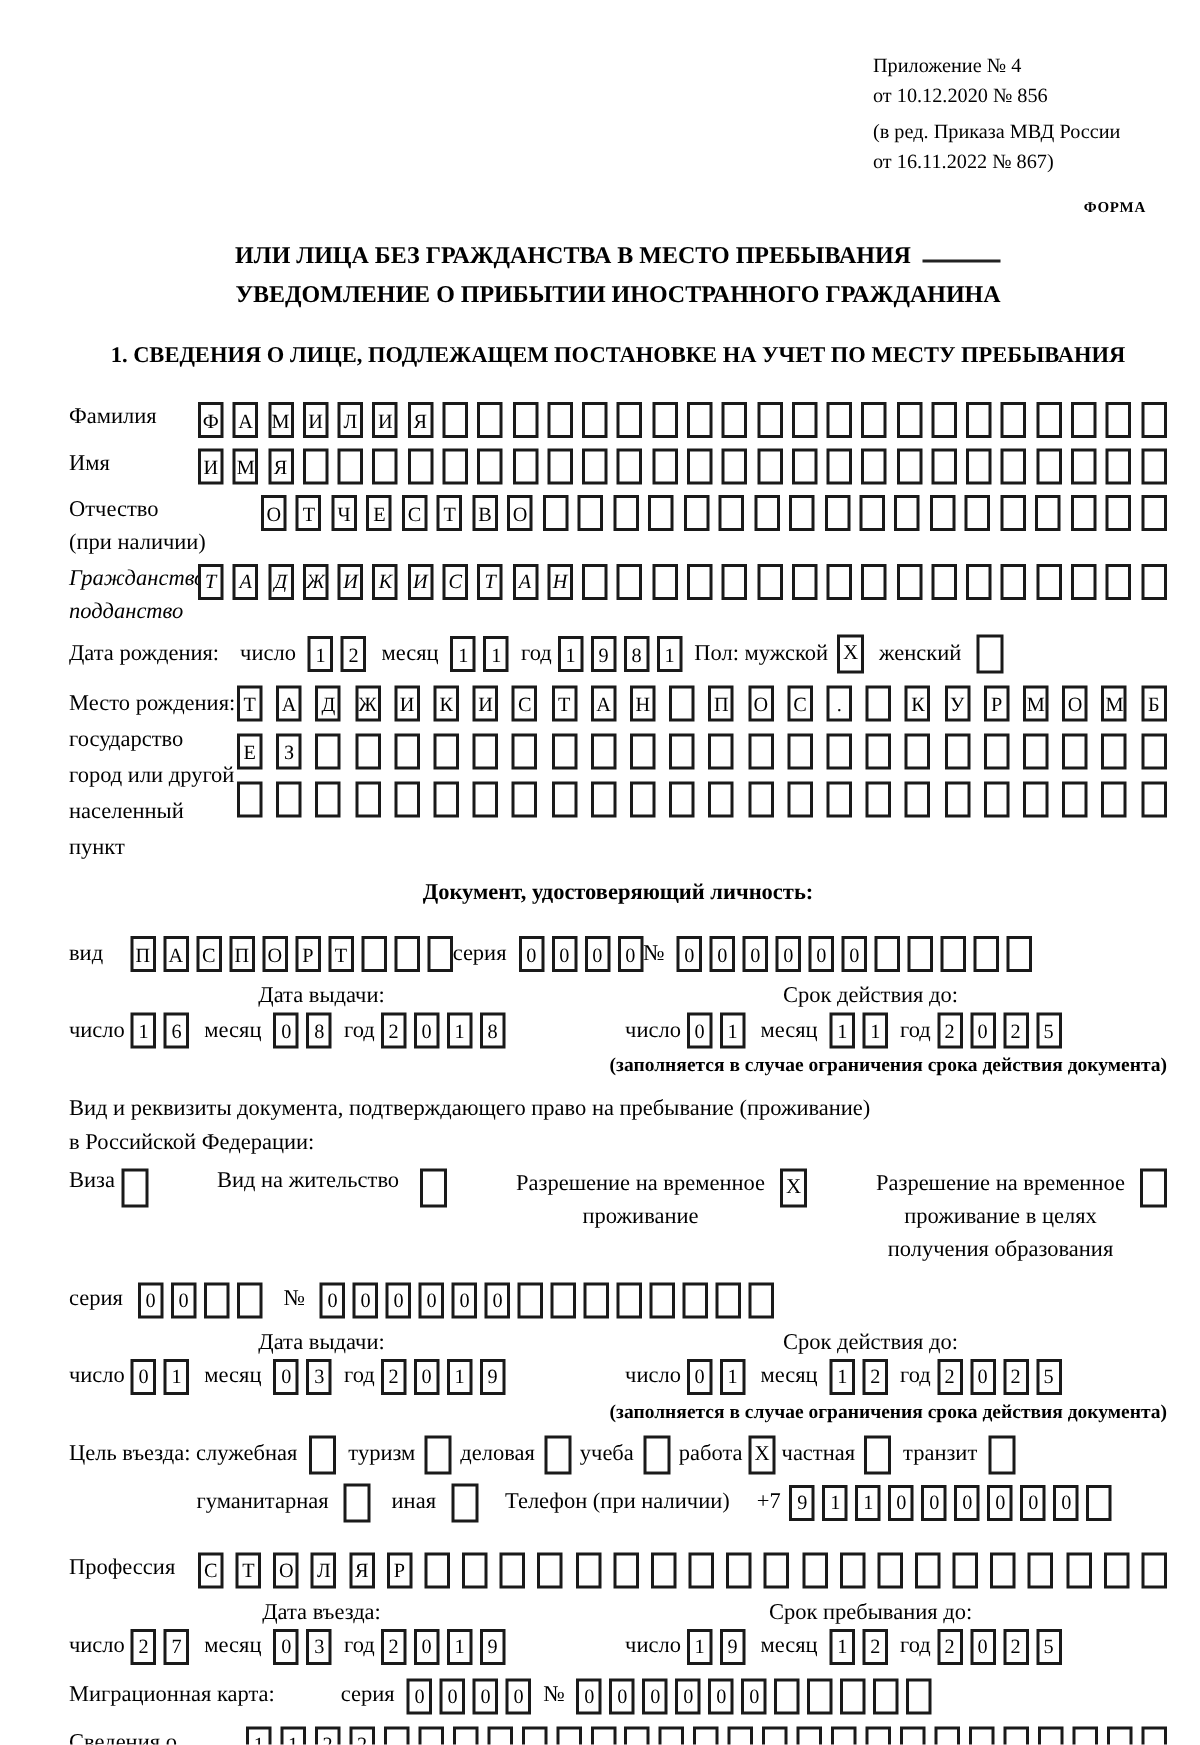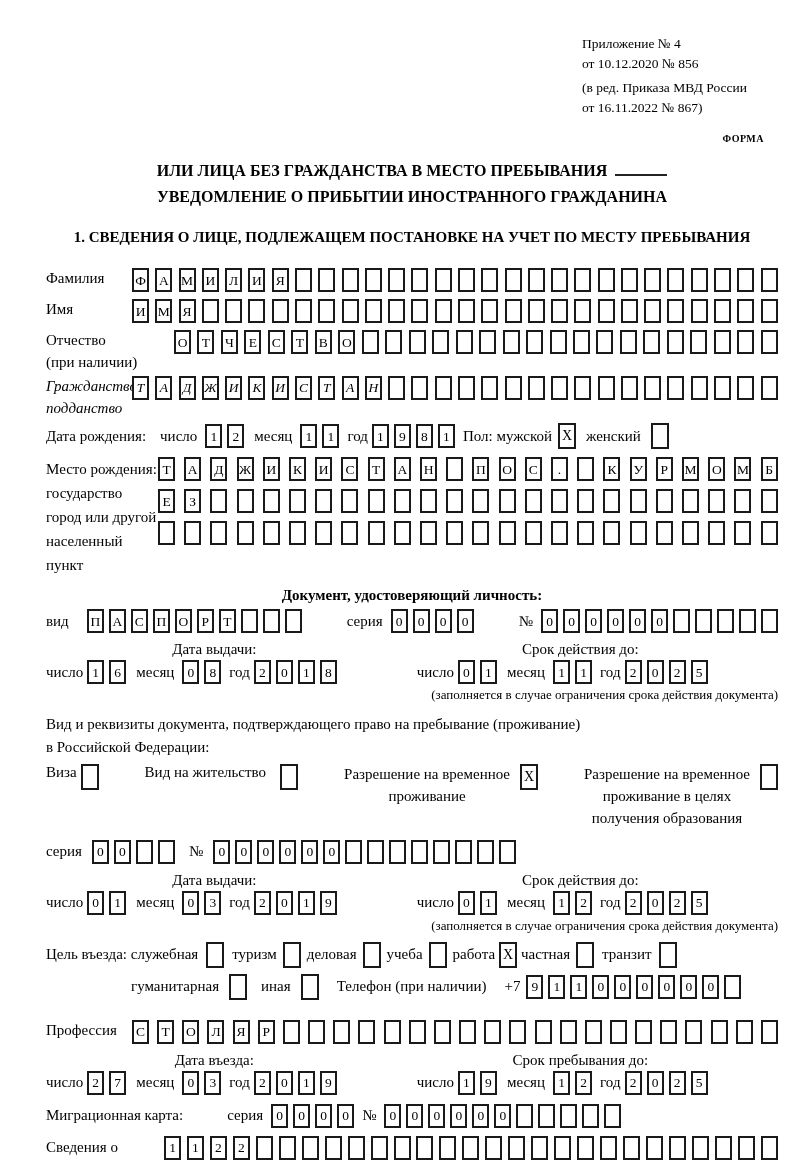--- a/index.html
+++ b/index.html
@@ -40,21 +40,21 @@
   .sp4 { margin-left:4px; } .sp6 { margin-left:6px; } .sp8 { margin-left:8px; }
   .sp10 { margin-left:10px;text-align:center; } .sp14 { margin-left:14px; } .sp18 { margin-left:18px; }
 
   
   .datehead { display:flex; margin-top:8px; }
   .datehead .dh-l { width:46%; text-align:center; }
   .datehead .dh-r { width:54%; text-align:center; }
   .daterow { display:flex; margin-top:2px; }
   .daterow .dr-l { width:46%; display:flex; align-items:center; }
   .daterow .dr-r { width:54%; display:flex; align-items:center; justify-content:flex-start; padding-left:34px; }
-  .note { font-size:13px; text-align:right; margin-top:3px; }
+  .note { font-size:13px; text-align:right; margin-top:3px;font-weight:bold; }
 
   .stack { display:flex; flex-direction:column; gap:8px; flex:1; }
   .doc-head { text-align:center; font-weight:bold; margin-top:10px; }
   .para { margin-top:10px; line-height:1.5; }
   .chk-item { display:flex; align-items:flex-start; }
   .chk-lbl-multi { text-align:center; line-height:1.45; }
 </style>
 </head>
 <body>
 
@@ -325,21 +325,21 @@
           <span class="cell"></span>
           <span class="cell"></span>
           <span class="cell"></span>
           <span class="cell"></span>
           <span class="cell"></span>
         </div>
     </div>
   </div>
 
   <div class="doc-head">Документ, удостоверяющий личность:</div>
-  <div class="frow inline" style="margin-top:5px; justify-content:space-between;font-family:Liberation Serif, serif;">
+  <div class="frow inline" style="margin-top:20px; font-family:Liberation Serif, serif;">
     <span class="inline">
       <span>вид</span>
       <span class="cells sp18">
           <span class="cell">П</span>
           <span class="cell">А</span>
           <span class="cell">С</span>
           <span class="cell">П</span>
           <span class="cell">О</span>
           <span class="cell">Р</span>
           <span class="cell">Т</span>

